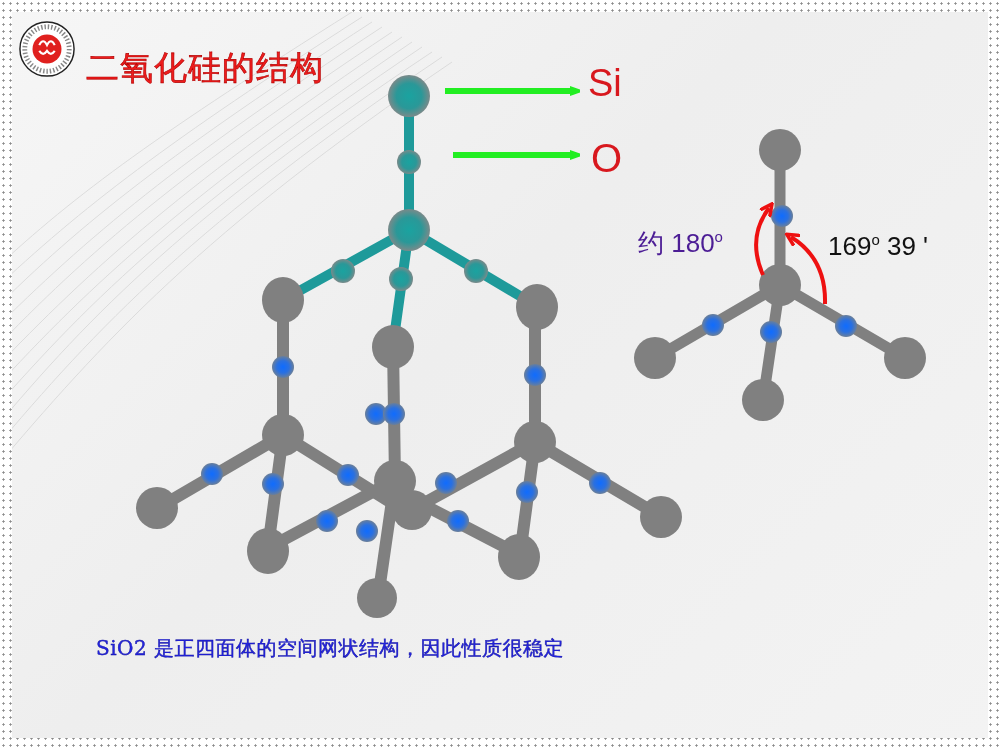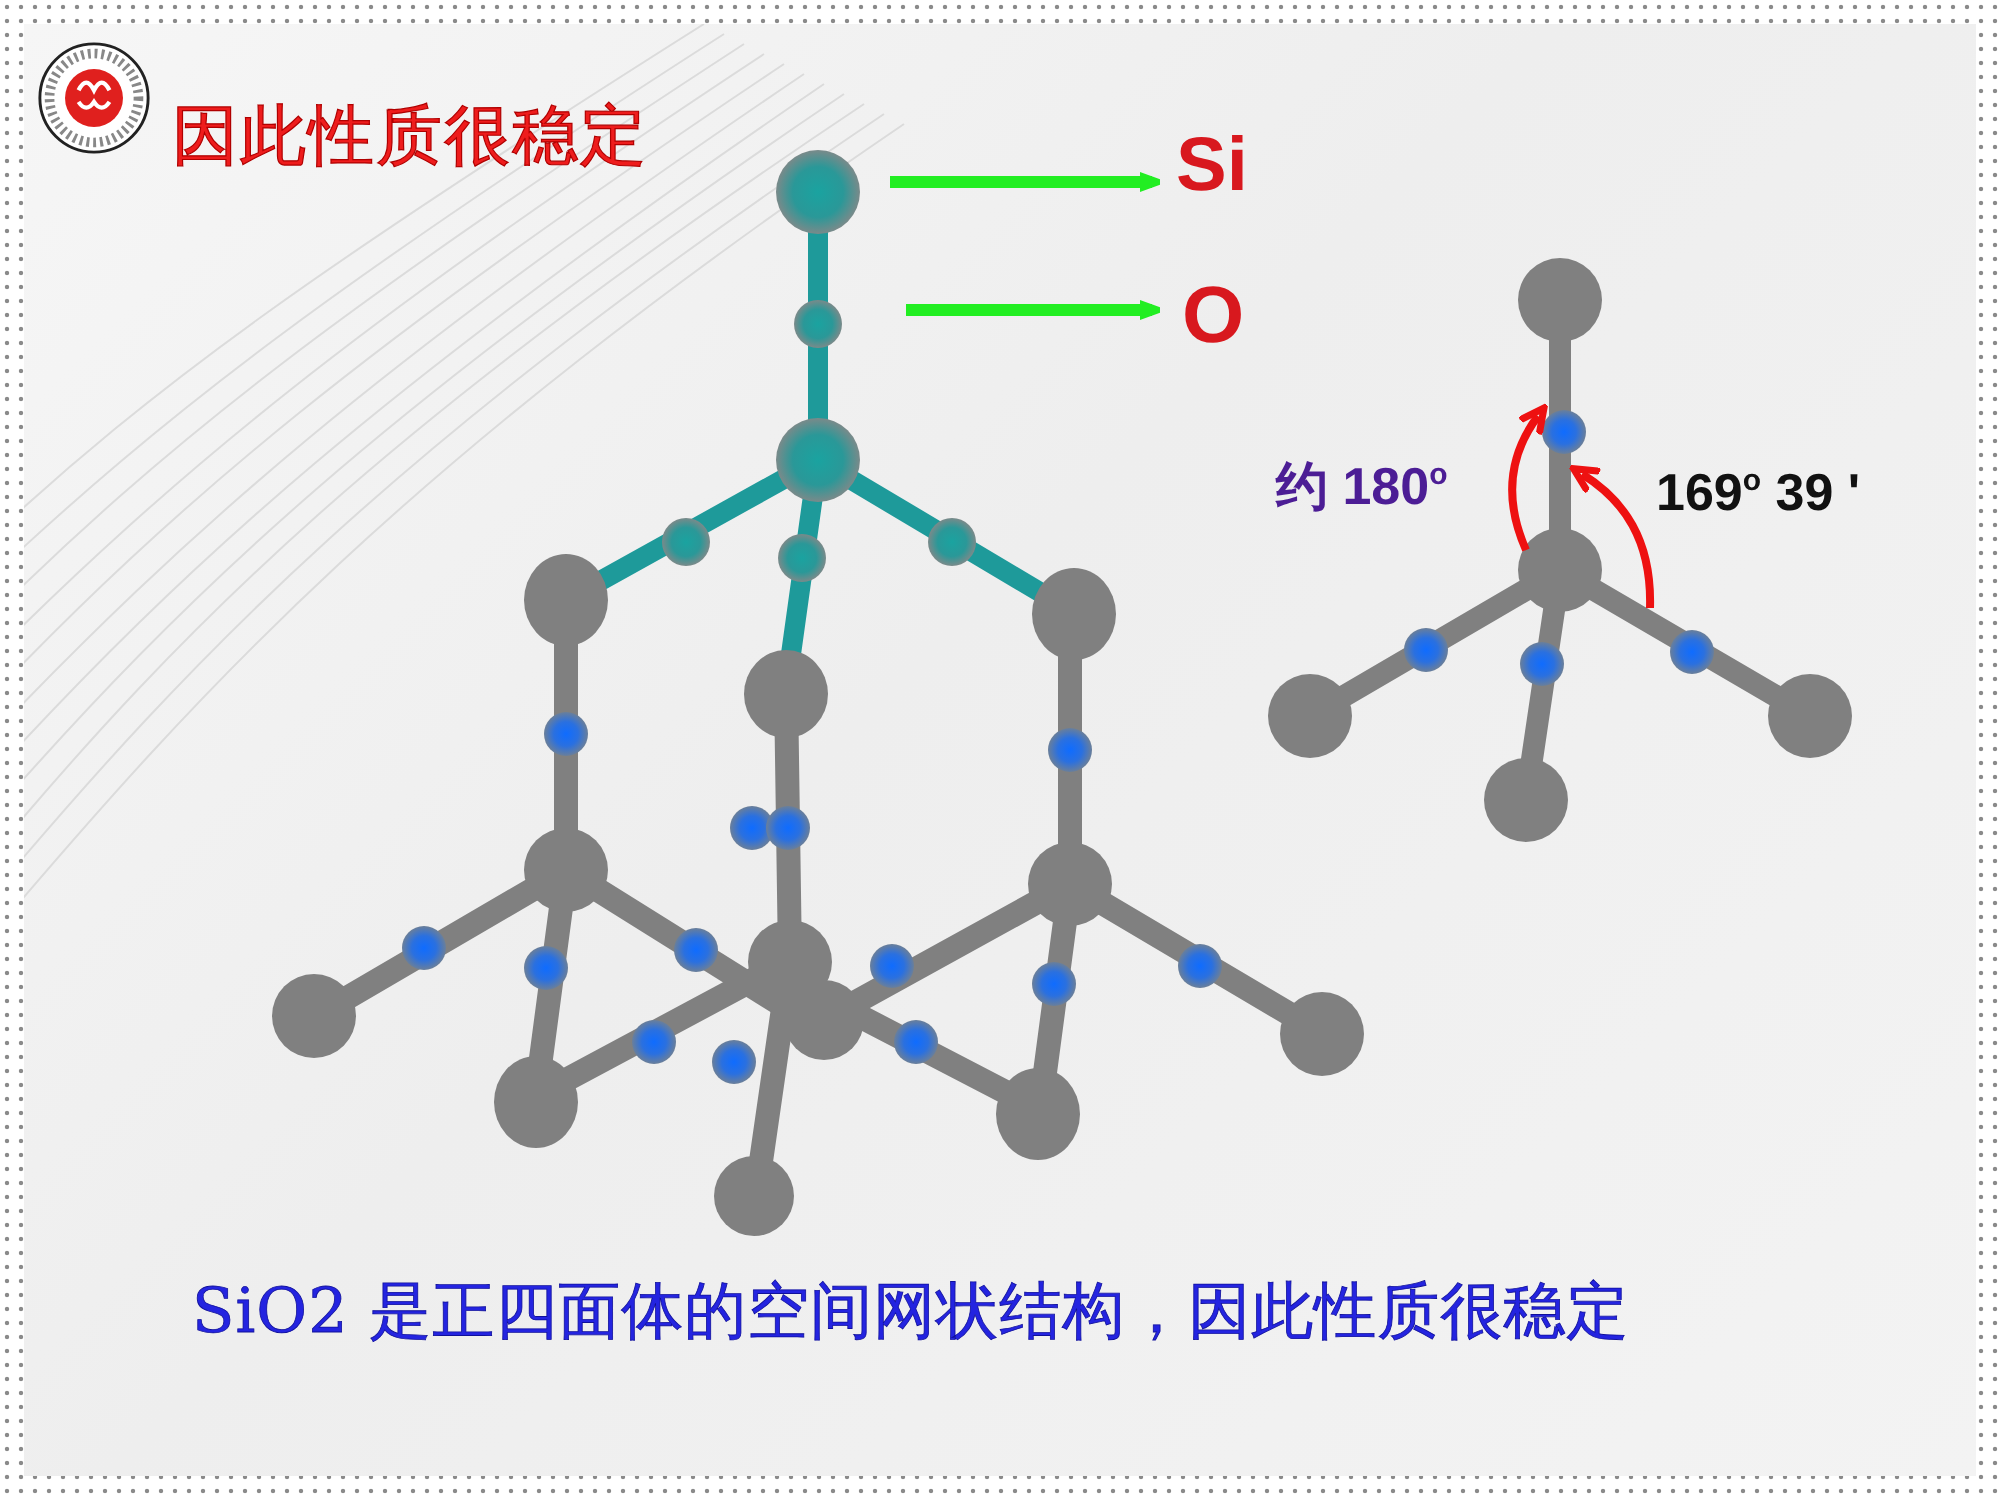--- a/index.html
+++ b/index.html
@@ -9,27 +9,27 @@
            background-image: radial-gradient(circle, #8a8a8a 0.9px, transparent 1.3px);
            background-size:7px 7px; }
   .slide { position:absolute; left:12px; top:12px; width:976px; height:726px;
            background: linear-gradient(135deg, #f6f6f6 0%, #eeeeee 45%, #f3f3f3 100%); overflow:hidden; }
   .swirl { position:absolute; left:0; top:0; width:500px; height:500px; pointer-events:none; }
   .logo { position:absolute; left:6px; top:8px; width:58px; height:58px; }
   .title { position:absolute; left:74px; top:34px; font-size:33px; color:#ee1c1c;
            font-family:"DejaVu Sans", sans-serif; letter-spacing:1px;
            -webkit-text-stroke:0.6px #b00000; }
   .diagram { position:absolute; left:0; top:0; }
-  .lbl { position:absolute; font-family:"Liberation Sans", sans-serif;font-weight:bold; }
+  .lbl { position:absolute; font-family:"Liberation Sans", sans-serif; }
   .lbl-si { left:588px; top:62px; font-size:38px; color:#d8181e; }
   .lbl-o { left:591px; top:136px; font-size:40px; color:#d8181e; }
   .ang180 { left:638px; top:226px; font-size:26px; color:#4c1d95; }
   .ang109 { left:828px; top:231px; font-size:26px; color:#111; }
   .ang180 sup, .ang109 sup { font-size:15px; vertical-align:10px; }
-  .footer { position:absolute; left:96px; top:635px; font-size:31px; color:#2424e0;
+  .footer { position:absolute; left:96px; top:635px; font-size:20px; color:#2424e0;
             font-family:"DejaVu Serif", serif; -webkit-text-stroke:0.4px #10109a; letter-spacing:0.5px; }
 </style>
 </head>
 <body>
 
 <div class="frame"></div>
 <div class="slide">
 
   <svg class="swirl" viewBox="0 0 500 500">
     <g fill="none" stroke="#d2d2d2" stroke-width="1" opacity="0.7">
@@ -47,21 +47,21 @@
     </g>
   </svg>
 
   <svg class="logo" viewBox="0 0 60 60">
     <circle cx="30" cy="30" r="28" fill="#fff" stroke="#222" stroke-width="1.5"></circle>
     <circle cx="30" cy="30" r="23" fill="none" stroke="#888" stroke-width="5" stroke-dasharray="1.5 2"></circle>
     <circle cx="30" cy="30" r="15" fill="#e0201e"></circle>
     <path d="M22 26 q4 -8 8 0 q4 -8 8 0 M22 32 q4 6 8 0 q4 6 8 0" stroke="#fff" stroke-width="2.2" fill="none"></path>
   </svg>
 
-  <div class="title">因此性质很稳定</div>
+  <div class="title">二氧化硅的结构</div>
 </div>
 
 <svg class="diagram" width="1000" height="750">
   <defs>
     <radialGradient id="tealAtom" cx="50%" cy="50%" r="50%">
       <stop offset="0%" stop-color="#1aa3a0"></stop>
       <stop offset="60%" stop-color="#2a9898"></stop>
       <stop offset="100%" stop-color="#7a8a8a"></stop>
     </radialGradient>
     <radialGradient id="blueAtom" cx="50%" cy="50%" r="50%">

